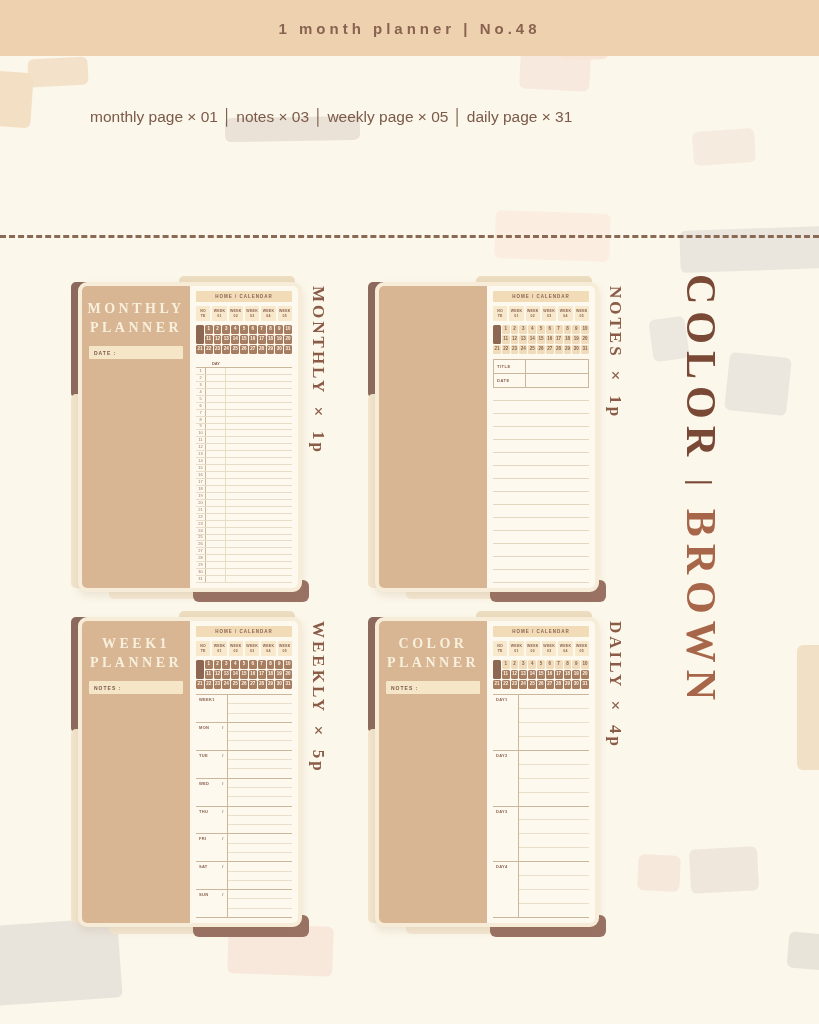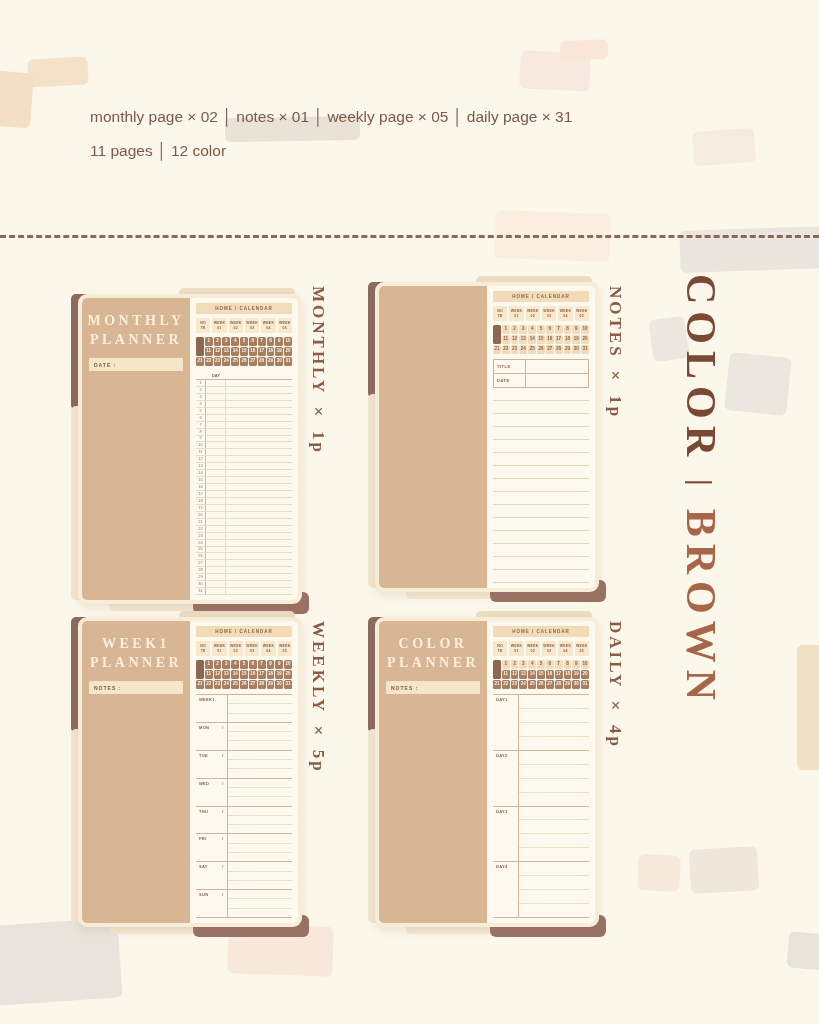--- a/index.html
+++ b/index.html
@@ -103,30 +103,32 @@
   <div class="blob" style="left:727px;top:355px;width:62px;height:58px;background:#ebe6de;transform:rotate(6deg);"></div>
   <div class="blob" style="left:651px;top:318px;width:36px;height:42px;background:#ece7df;transform:rotate(-8deg);"></div>
   <div class="blob" style="left:638px;top:855px;width:42px;height:36px;background:#f6e8da;transform:rotate(3deg);"></div>
   <div class="blob" style="left:690px;top:848px;width:68px;height:44px;background:#efe6dc;transform:rotate(-3deg);"></div>
   <div class="blob" style="left:788px;top:933px;width:40px;height:36px;background:#e9e4da;transform:rotate(5deg);"></div>
   <div class="blob" style="left:-20px;top:922px;width:140px;height:80px;background:#e9e4db;transform:rotate(-4deg);"></div>
   <div class="blob" style="left:228px;top:925px;width:105px;height:50px;background:#f7e8db;transform:rotate(2deg);"></div>
   <div class="blob" style="left:797px;top:645px;width:28px;height:125px;background:#f1dfc6;"></div>
   <div class="blob" style="left:560px;top:40px;width:48px;height:20px;background:#f8e7d9;transform:rotate(-2deg);"></div>
 
+  <div class="top-banner">
+    <span>1 month planner  |  No.48</span>
+  </div>
 
   <div class="info">
-    <div>monthly page × 02  │  notes × 01  │  weekly page × 05  │  daily page × 31</div>
-    <div>11 pages  │  12 color</div>
+    <div>monthly page × 01  │  notes × 03  │  weekly page × 05  │  daily page × 31</div>
   </div>
 
   <div class="dash"></div>
 
   <div id="cards">
-      <div class="card-wrap" style="left: 78px; top: 294px;">
+      <div class="card-wrap" style="left: 78px; top: 282px;">
         <div class="layer spine-dark"></div>
         <div class="layer spine-cream"></div>
         <div class="layer band-top"></div>
         <div class="layer band-bottom-cream"></div>
         <div class="layer band-bottom-dark"></div>
         <div class="card">
           <div class="panel">
             <div class="panel-title">
               <div>MONTHLY</div>
               <div>PLANNER</div>

